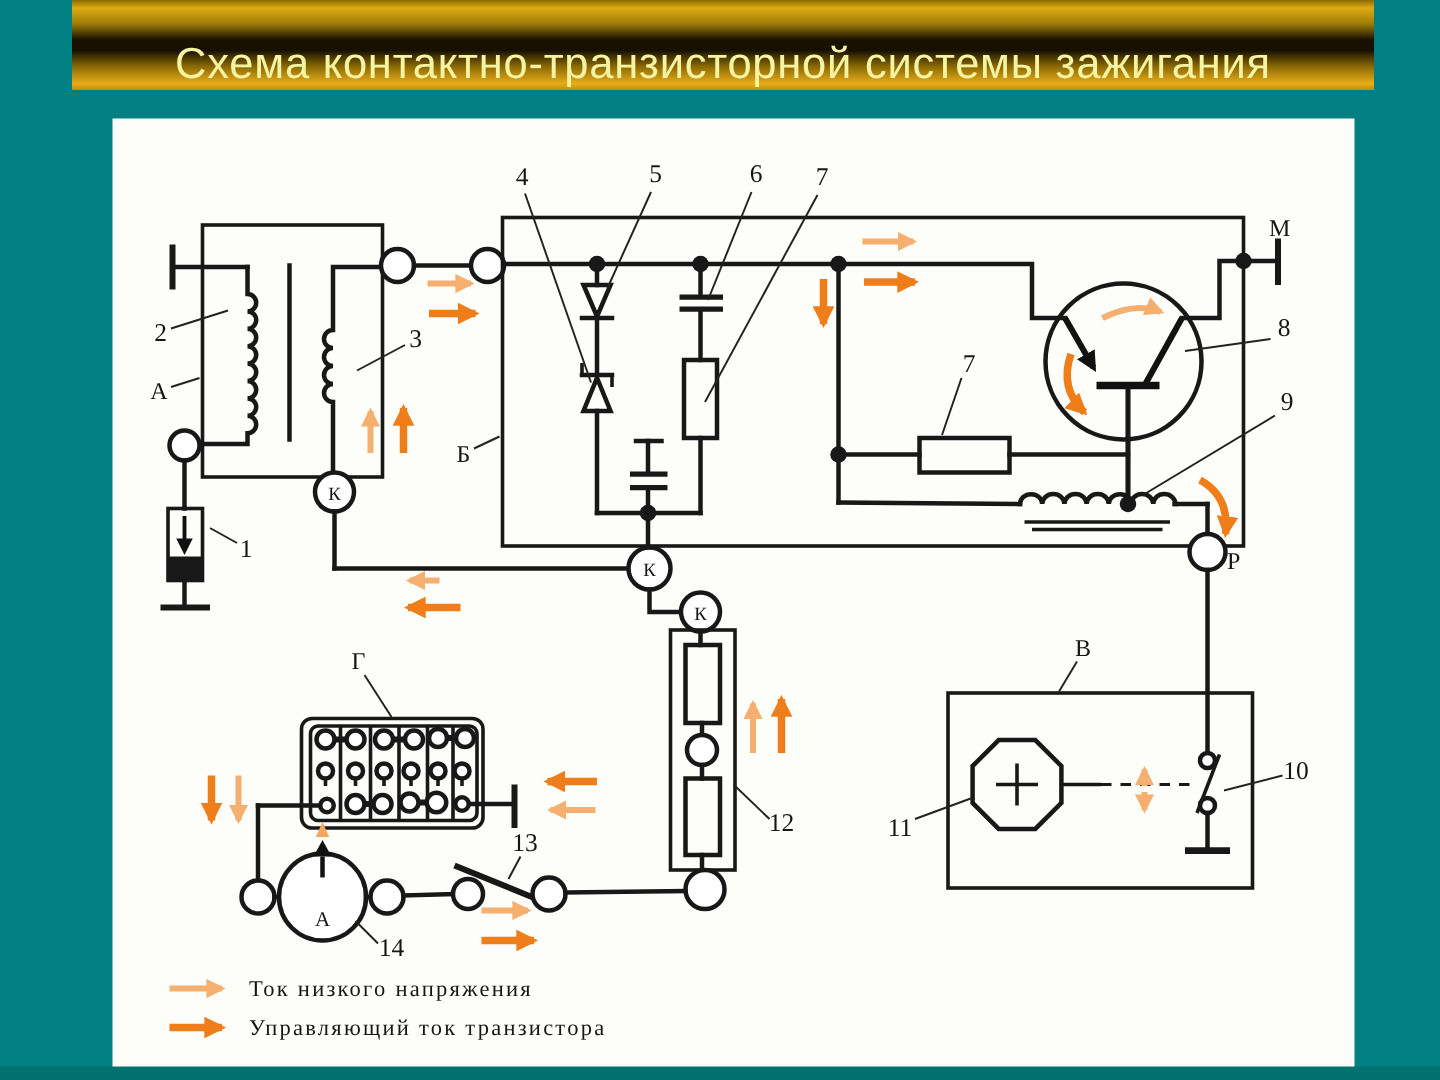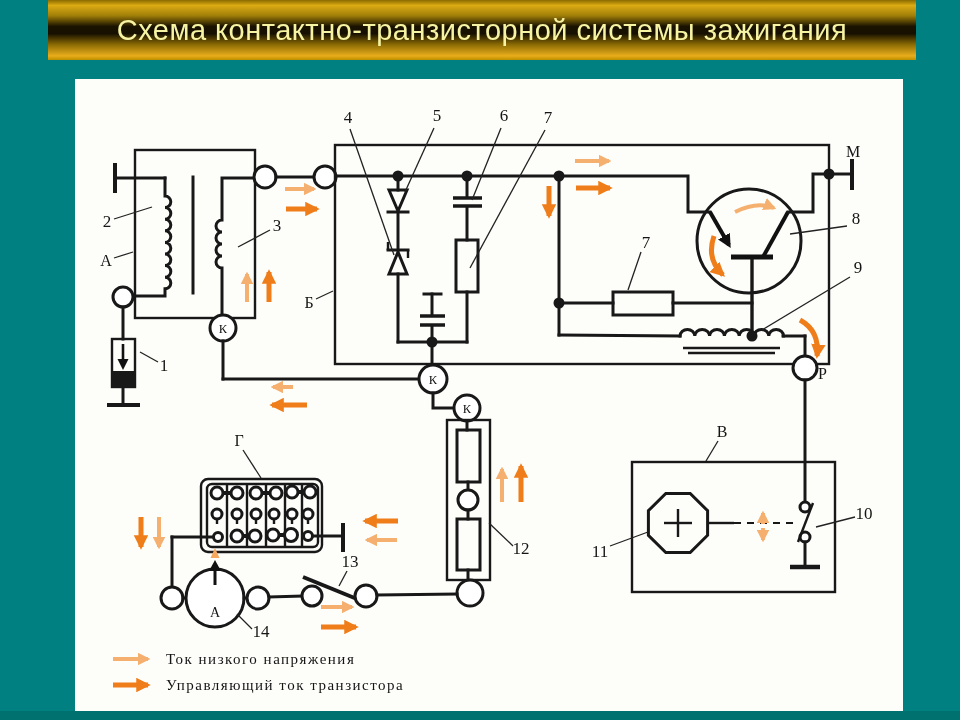--- a/index.html
+++ b/index.html
@@ -4,21 +4,21 @@
 <style>
   html,body{margin:0;padding:0;}
   body{
     width:960px;height:720px;position:relative;overflow:hidden;
     background:#008080;
     font-family:"Liberation Serif", serif;
   }
   .banner{
     position:absolute;left:48px;top:0;width:868px;height:60px;
     background:linear-gradient(180deg,#8a6a00 0%,#dcab14 9%,#a07f08 26%,#1a1200 44%,#171000 56%,#8a6a04 74%,#e9ad1b 93%,#bd8e00 100%);
-    display:flex;align-items:center;justify-content:center;
+    display:flex;align-items:flex-end;justify-content:center;
   }
   .banner h1{
     margin:0;font-family:"Liberation Sans",sans-serif;font-weight:normal;
     font-size:29px;letter-spacing:0.5px;color:#f6f3a3;
   }
   .bottom-strip{position:absolute;left:0;top:711px;width:960px;height:9px;background:#00716f;}
   svg{position:absolute;left:0;top:0;}
   text{fill:#151515;}
   .num{font-size:17px;font-family:"Liberation Serif",serif;}
   .let{font-size:16px;font-family:"Liberation Serif",serif;}

